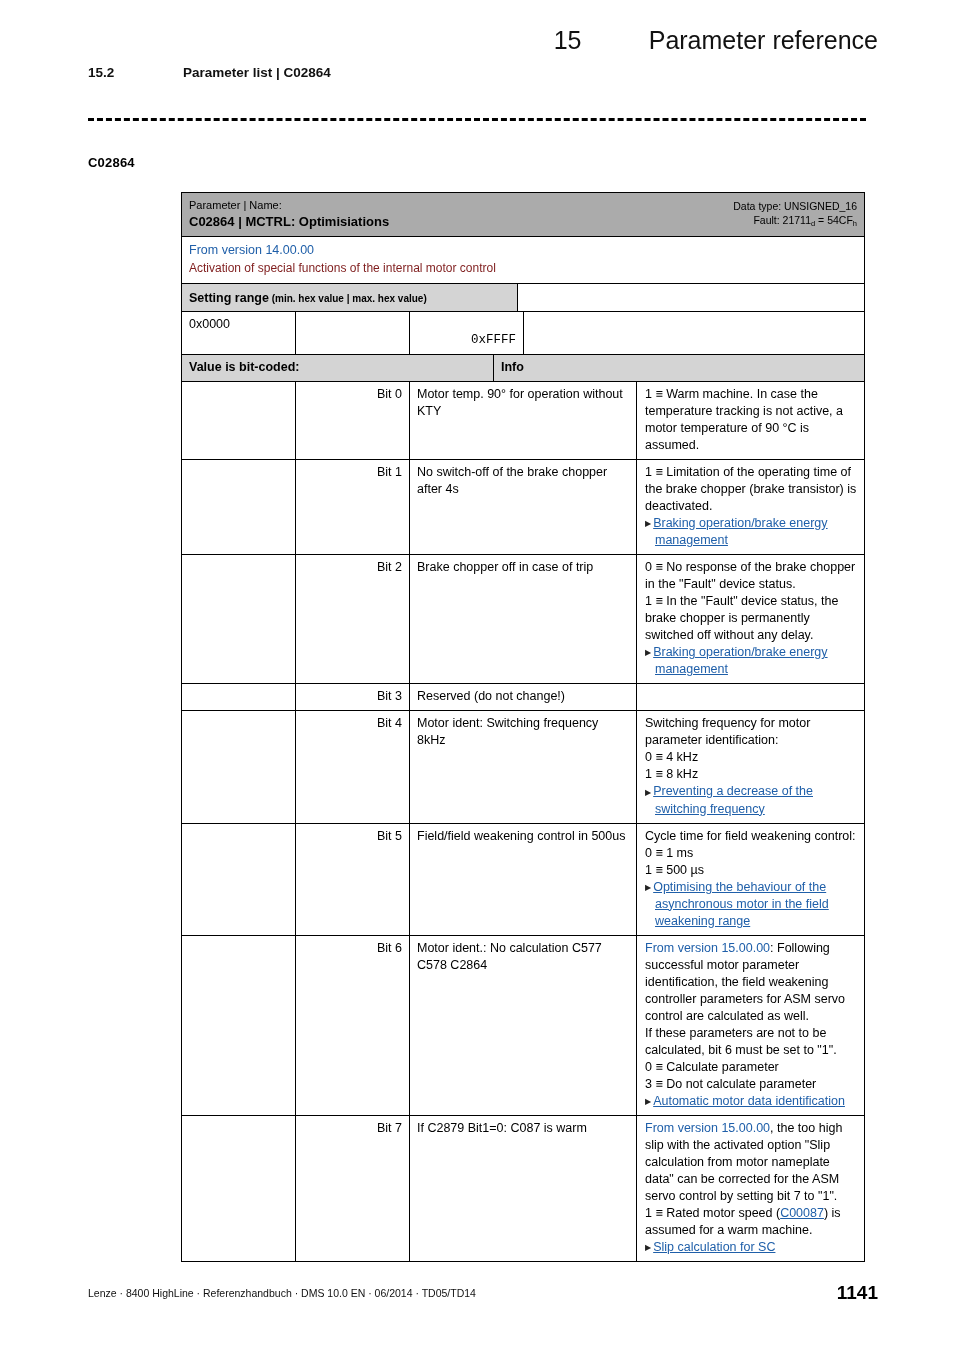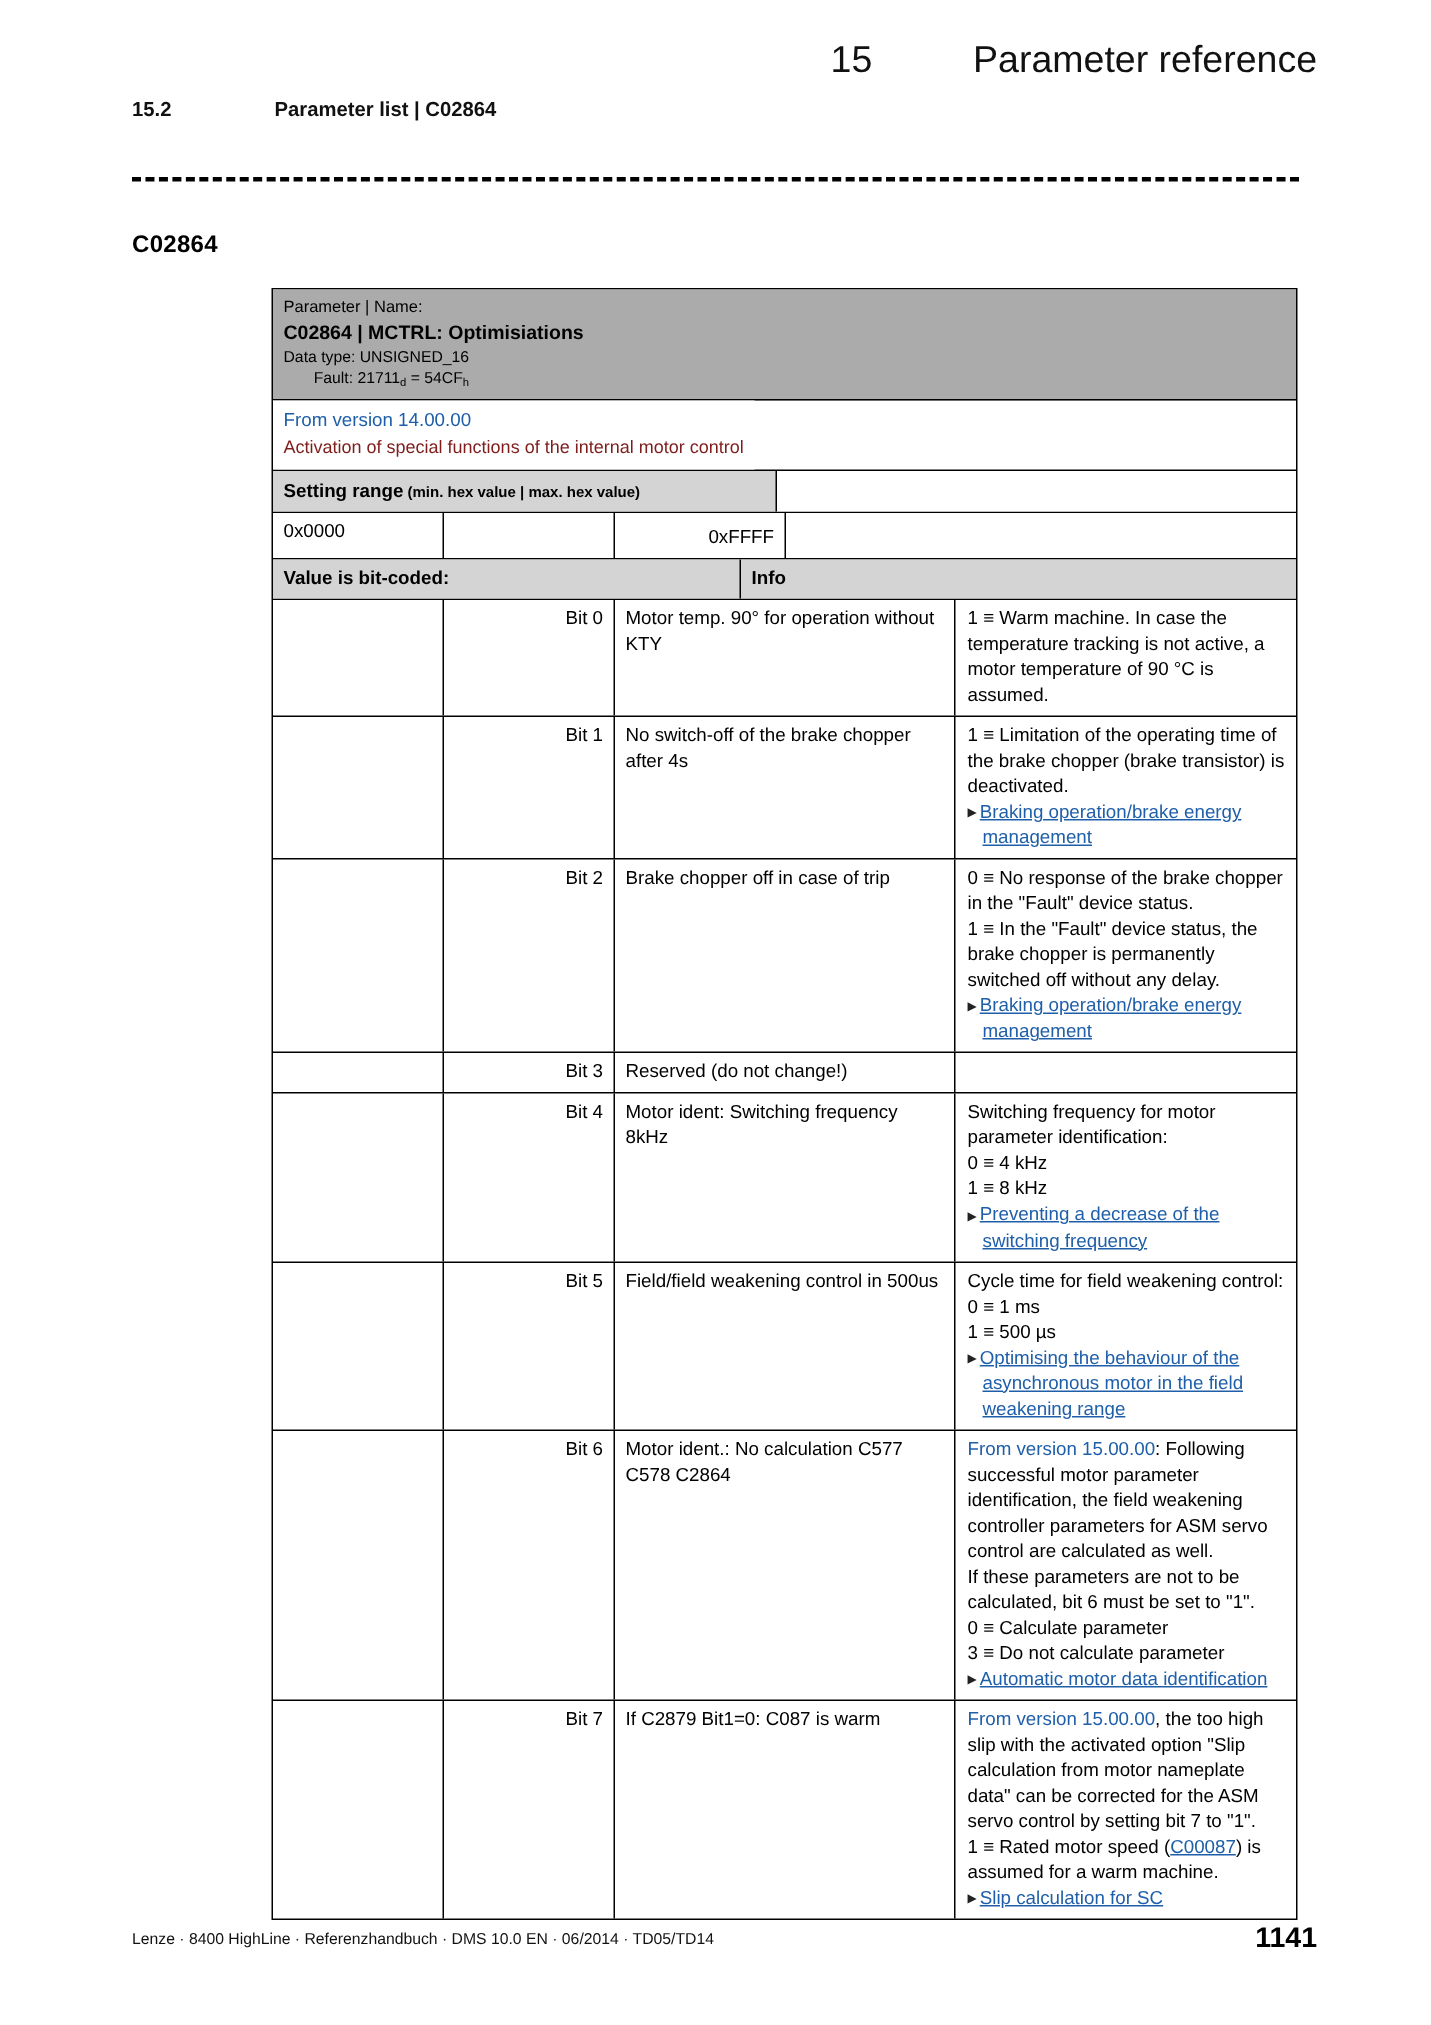--- a/index.html
+++ b/index.html
@@ -74,21 +74,21 @@
     top: 118px;
     width: 778px;
     height: 0;
     border-top: 3px dashed #000000;
   }
 
   .param-tag {
     position: absolute;
     left: 88px;
     top: 155px;
-    font-size: 16px;
+    font-size: 13px;
     font-weight: bold;
     letter-spacing: 0.2px;
     color: #000;
   }
 
   
   .ptable {
     position: absolute;
     left: 181px;
     top: 192px;
@@ -105,21 +105,20 @@
   }
   .row:last-child { border-bottom: none; }
 
   
   .titlebar {
     background: #ababab;
     padding: 5px 7px 6px 7px;
     display: flex;
     justify-content: space-between;
     align-items: flex-start;
-    flex-direction: column;
   }
   .tb-left .tb-small {
     font-size: 11px;
     line-height: 14px;
     font-weight: 400;
     color: #000;
   }
   .tb-left .tb-big {
     font-size: 13px;
     line-height: 17px;
@@ -193,24 +192,25 @@
     box-sizing: border-box;
     border-right: 1px solid #000;
     padding: 4px 7px 5px 7px;
     font-size: 12.5px;
     line-height: 17px;
   }
   .sr-val-c {
     width: 114px;
     box-sizing: border-box;
     border-right: 1px solid #000;
-    padding: 8px 7px 5px 7px;
+    padding: 20px 7px 5px 7px;
     font-size: 12.5px;
     line-height: 17px;
     text-align: right;
+    font-family: Liberation Mono, monospace;
   }
   .sr-val-d {
     flex: 1;
     background: #fff;
   }
 
   
   .bc-left {
     width: 312px;
     box-sizing: border-box;

